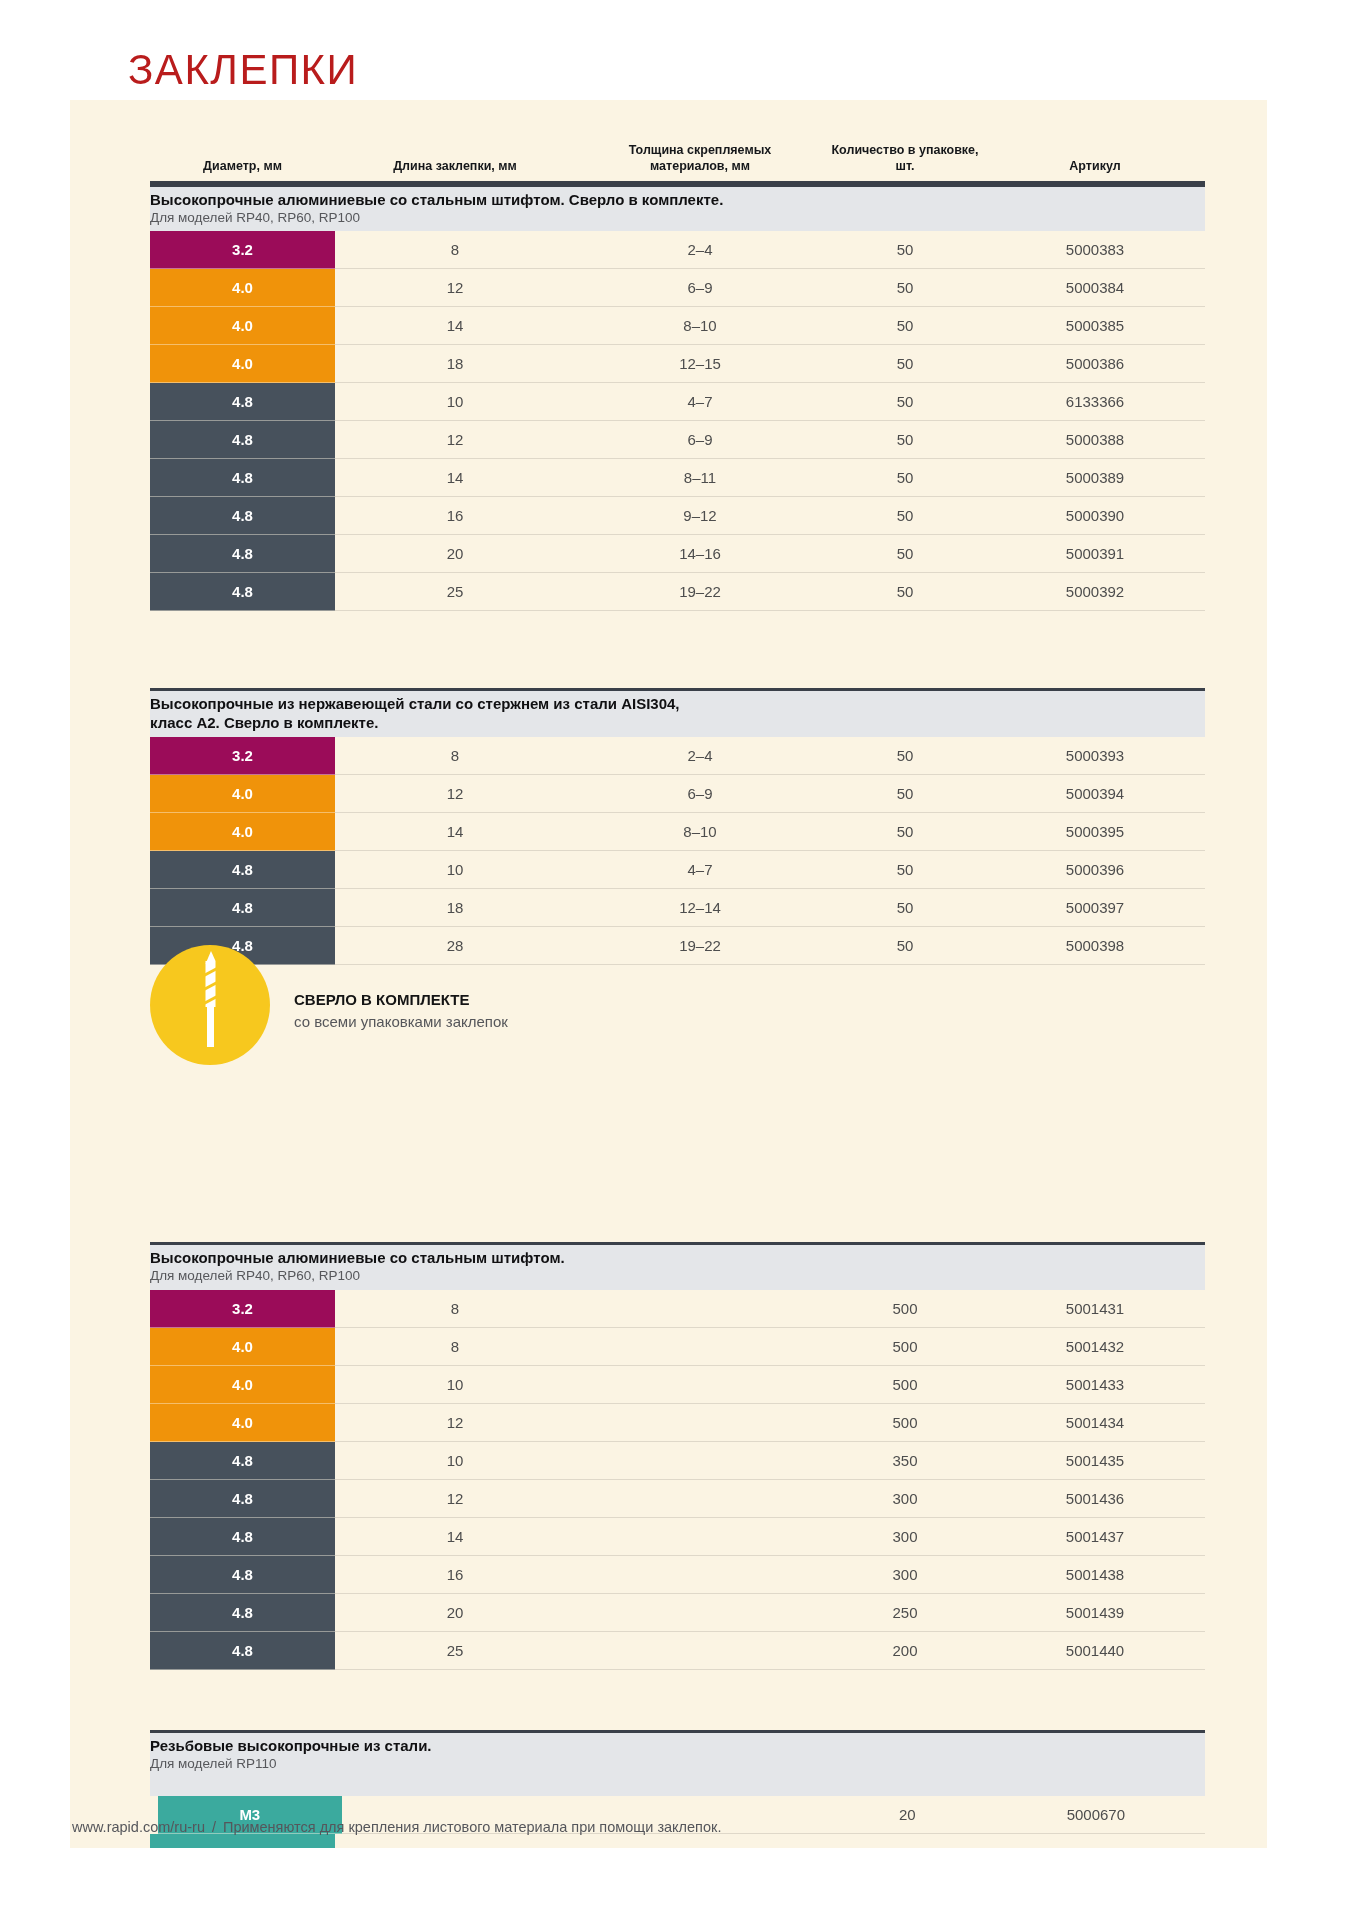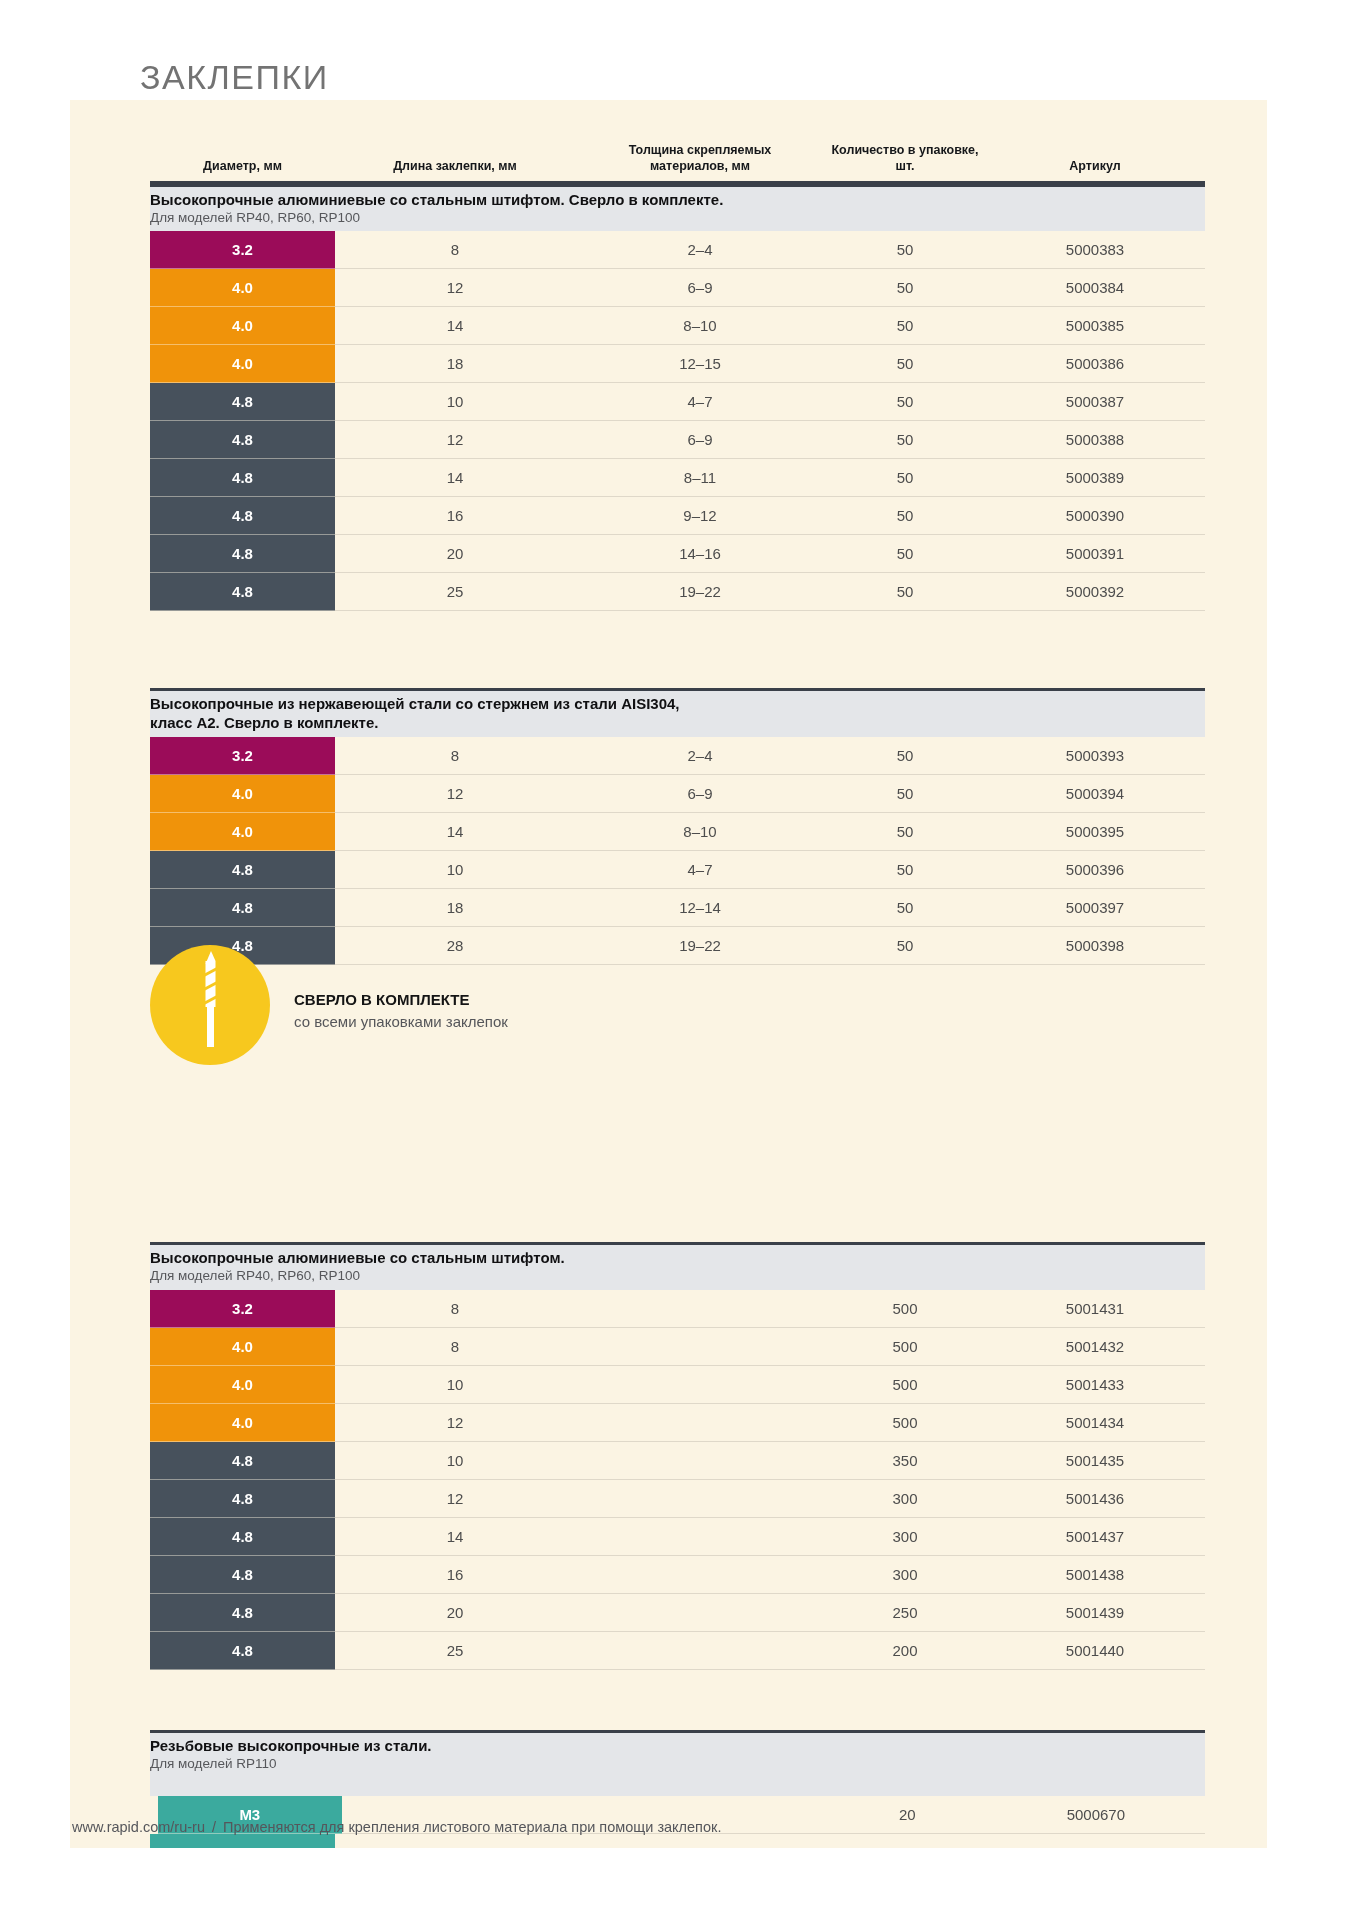--- a/index.html
+++ b/index.html
@@ -1,22 +1,22 @@
 <!DOCTYPE html>
 <html><head>
 <meta charset="utf-8">
 <style>
   html,body { margin:0; padding:0; }
   body {
     width:1357px; height:1920px; background:#ffffff; position:relative;
     font-family:"Liberation Sans", sans-serif;
   }
   .page-title {
-    position:absolute; left:128px; top:46px; margin:12px;
-    font-size:34px; font-weight:400; letter-spacing:1.5px; color:#737373;
+    position:absolute; left:128px; top:46px; margin:0;
+    font-size:42px; font-weight:400; letter-spacing:1.5px; color:#b91c1c;
   }
   .panel {
     position:absolute; left:70px; top:100px; width:1197px; height:1748px;
     background:#FBF4E3; overflow:hidden;
   }
   .table-area { position:absolute; left:80px; top:0; width:1055px; }
 
   
   .col-headers {
     display:flex; align-items:flex-end;
@@ -121,21 +121,21 @@
     <div class="cell c3">12–15</div>
     <div class="cell c4">50</div>
     <div class="cell c5">5000386</div>
   </div>
 
   <div class="row">
     <div class="cell diam c1" style="background: rgb(71, 81, 92);">4.8</div>
     <div class="cell c2">10</div>
     <div class="cell c3">4–7</div>
     <div class="cell c4">50</div>
-    <div class="cell c5">5000387</div>
+    <div class="cell c5">6133366</div>
   </div>
 
   <div class="row">
     <div class="cell diam c1" style="background: rgb(71, 81, 92);">4.8</div>
     <div class="cell c2">12</div>
     <div class="cell c3">6–9</div>
     <div class="cell c4">50</div>
     <div class="cell c5">5000388</div>
   </div>
 

